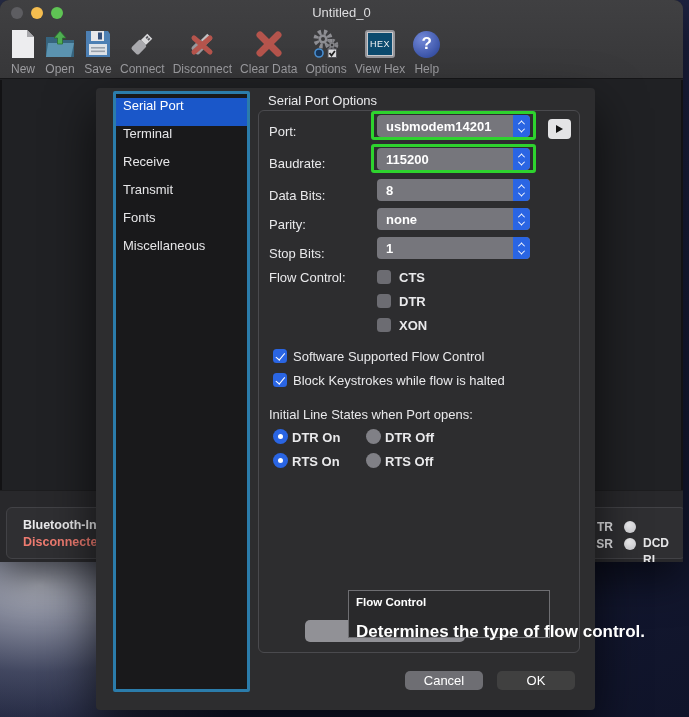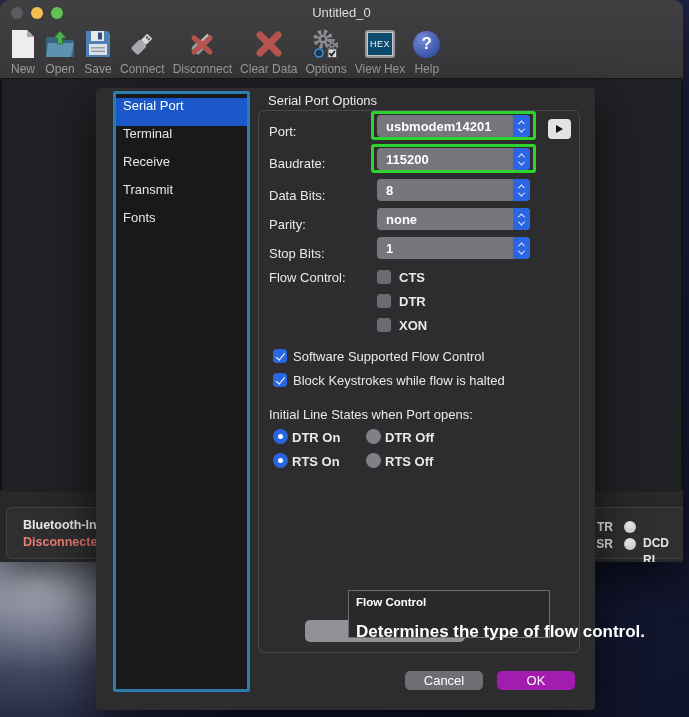--- a/index.html
+++ b/index.html
@@ -86,21 +86,21 @@
   .radio-label { position:absolute; white-space:nowrap; }
 
   .hidden-btn { position:absolute; left:209px; top:532px; width:160px; height:22px; background:#919196; border-radius:5px; z-index:6; }
   .tooltip { position:absolute; left:252px; top:502px; width:202px; height:48px; background:#29292b; border:1px solid #6e6e72; z-index:8; }
   .tt-title { position:absolute; left:7px; top:5px; font-size:11.5px; font-weight:700; color:#fff; }
   .tt-body { position:absolute; left:7px; top:31px; font-size:17px; font-weight:700; color:#fff; white-space:nowrap; }
 
   .btn { position:absolute; top:583px; width:78px; height:19px; border-radius:5px; color:#fff; font-size:13px;
     display:flex; align-items:center; justify-content:center; cursor:default;text-align:center; }
   .btn-cancel { left:309px; background:#6e6e73; }
-  .btn-ok { left:401px; background:#a21caf; }
+  .btn-ok { left:401px; background:#404040; }
 </style>
 </head>
 <body>
 
 <div class="main-window">
   <div class="chrome">
     <div class="titlebar">
       <div class="lights">
         <div class="light close"></div>
         <div class="light min"></div>
@@ -246,20 +246,21 @@
 </div>
 
 <div class="dialog">
 
   <div class="sidebar">
     <div class="sb-item selected">Serial Port</div>
     <div class="sb-item">Terminal</div>
     <div class="sb-item">Receive</div>
     <div class="sb-item">Transmit</div>
     <div class="sb-item">Fonts</div>
+    <div class="sb-item">Miscellaneous</div>
   </div>
 
   <div class="options-header">Serial Port Options</div>
 
   <div class="groupbox">
 
     <div class="g-label" style="top:13px">Port:</div>
     <div class="dd" style="top:4px">
       <span>usbmodem14201</span>
       <span class="stepper">

